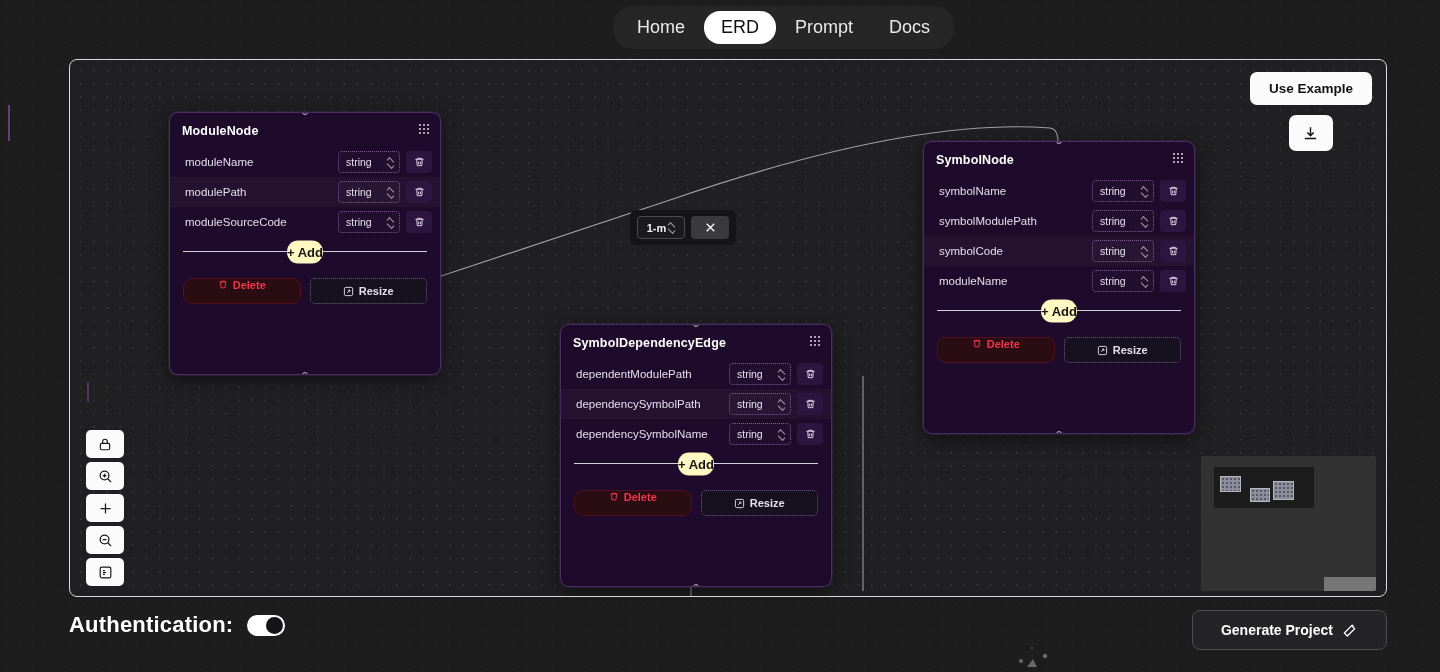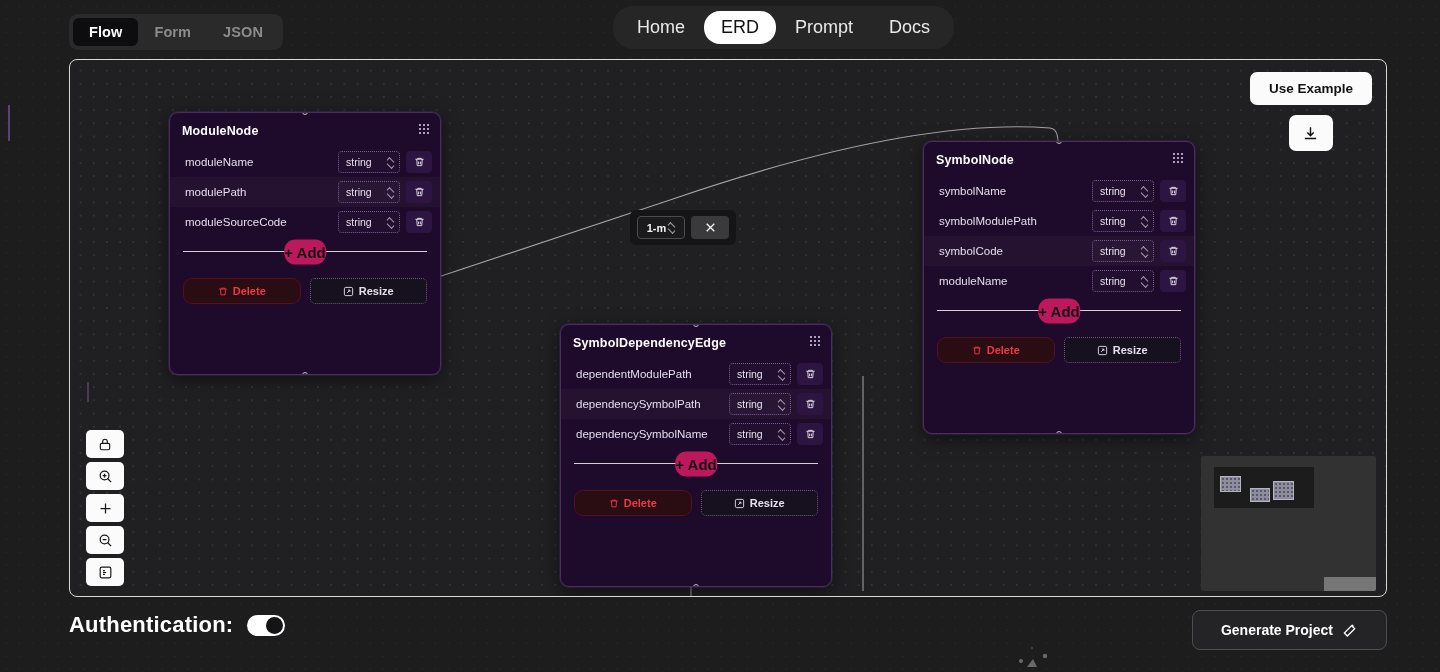--- a/index.html
+++ b/index.html
@@ -106,29 +106,29 @@
     width: 26px; height: 22px; flex: none;
     background: #2c1540; border-radius: 4px;
     display: flex; align-items: center; justify-content: center; cursor: pointer;
   }
   .add-divider {
     position: relative; height: 1px; background: #d5d1db;
     margin: 14px 13px 0 13px;
   }
   .add-btn {
     position: absolute; left: 50%; top: 50%; transform: translate(-50%,-50%);
-    background: #be185d; color: #141414; font-size: 15px; font-weight: 700;
+    background: #fef9c3; color: #141414; font-size: 13px; font-weight: 700;
     border-radius: 11px; padding: 4px 0; cursor: pointer; white-space: nowrap;
   }
   .node-actions { display: flex; gap: 9px; padding: 26px 13px 11px 13px; }
   .btn-delete {
     flex: 1; height: 26px; border-radius: 9px;
     background: #2a0c13; border: 1px solid #551020;
     color: #f0374a; font-size: 11px; font-weight: 600;
-    display: flex; align-items: center; justify-content: center; gap: 5px; cursor: pointer;
+    display: flex; justify-content: center; gap: 5px; cursor: pointer;
   }
   .btn-resize {
     flex: 1; height: 26px; border-radius: 5px;
     background: #17111f; border: 1px dotted #6c5a7d;
     color: #e5dfec; font-size: 11px; font-weight: 600;
     display: flex; align-items: center; justify-content: center; gap: 5px; cursor: pointer;
   }
   .handle {
     position: absolute; width: 6px; height: 6px; border-radius: 50%;
     background: #1d1d1f; border: 1px solid #b9b9bd;
@@ -204,25 +204,20 @@
   }
 
   .deco-line { position: absolute; background: #6a4e92; width: 2px; opacity: .8; }
   .particles { position: absolute; left: 1005px; top: 645px; width: 80px; height: 24px; pointer-events: none; }
 </style>
 </head>
 <body>
 
 <div class="topbar">
 
-  <div class="viewtabs">
-    <div class="viewtab active">Flow</div>
-    <div class="viewtab">Form</div>
-    <div class="viewtab">JSON</div>
-  </div>
 
   <div class="navpills">
     <div class="navpill">Home</div>
     <div class="navpill active">ERD</div>
     <div class="navpill">Prompt</div>
     <div class="navpill">Docs</div>
   </div>
 </div>
 
 <div class="deco-line" style="left:8px; top:105px; height:36px;"></div>

